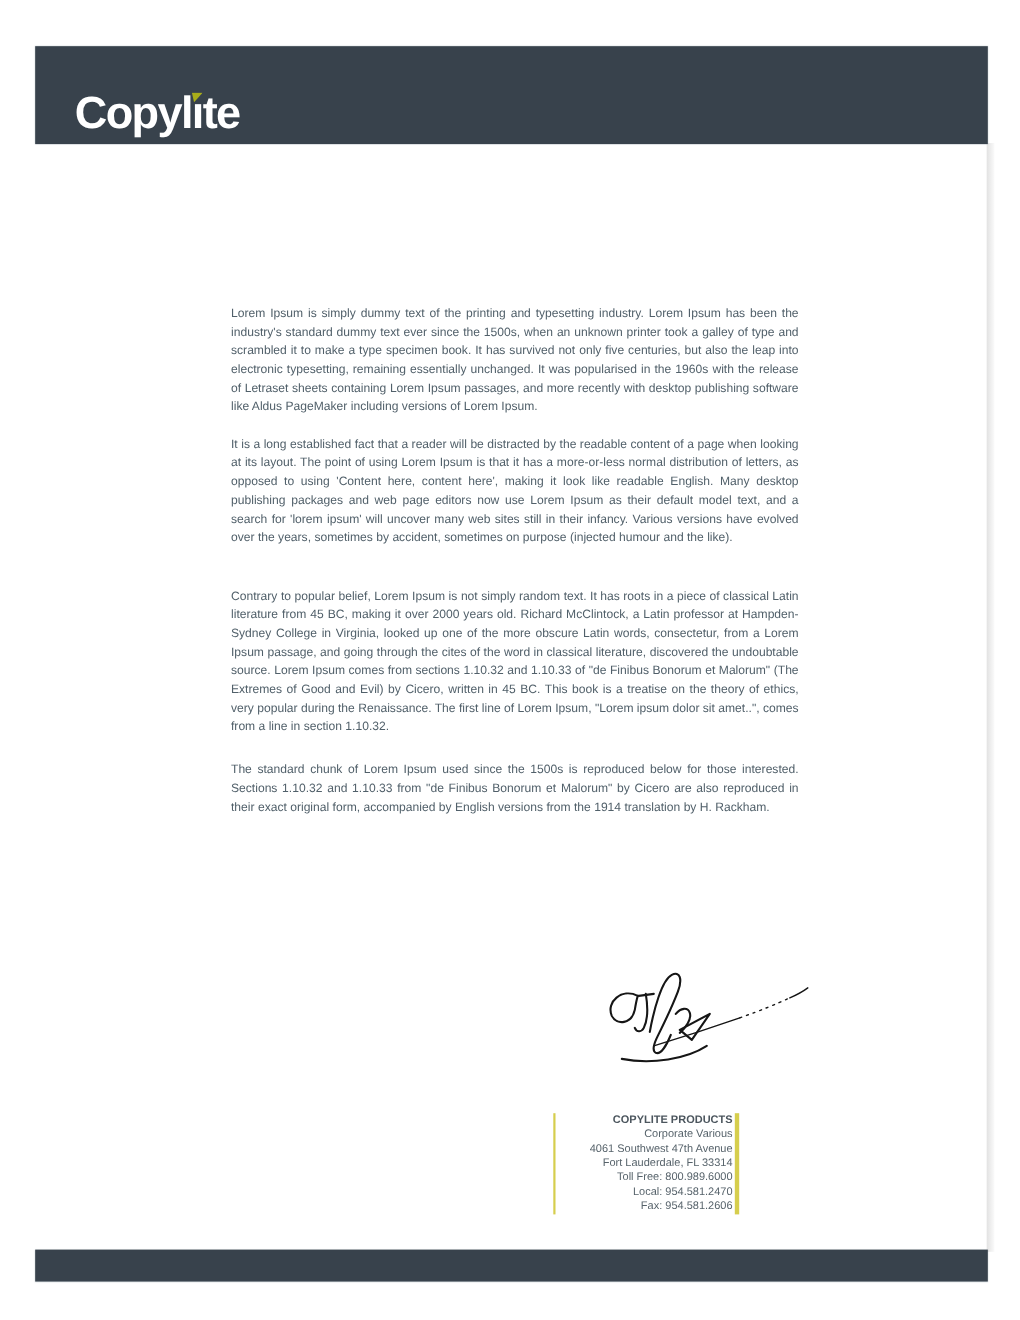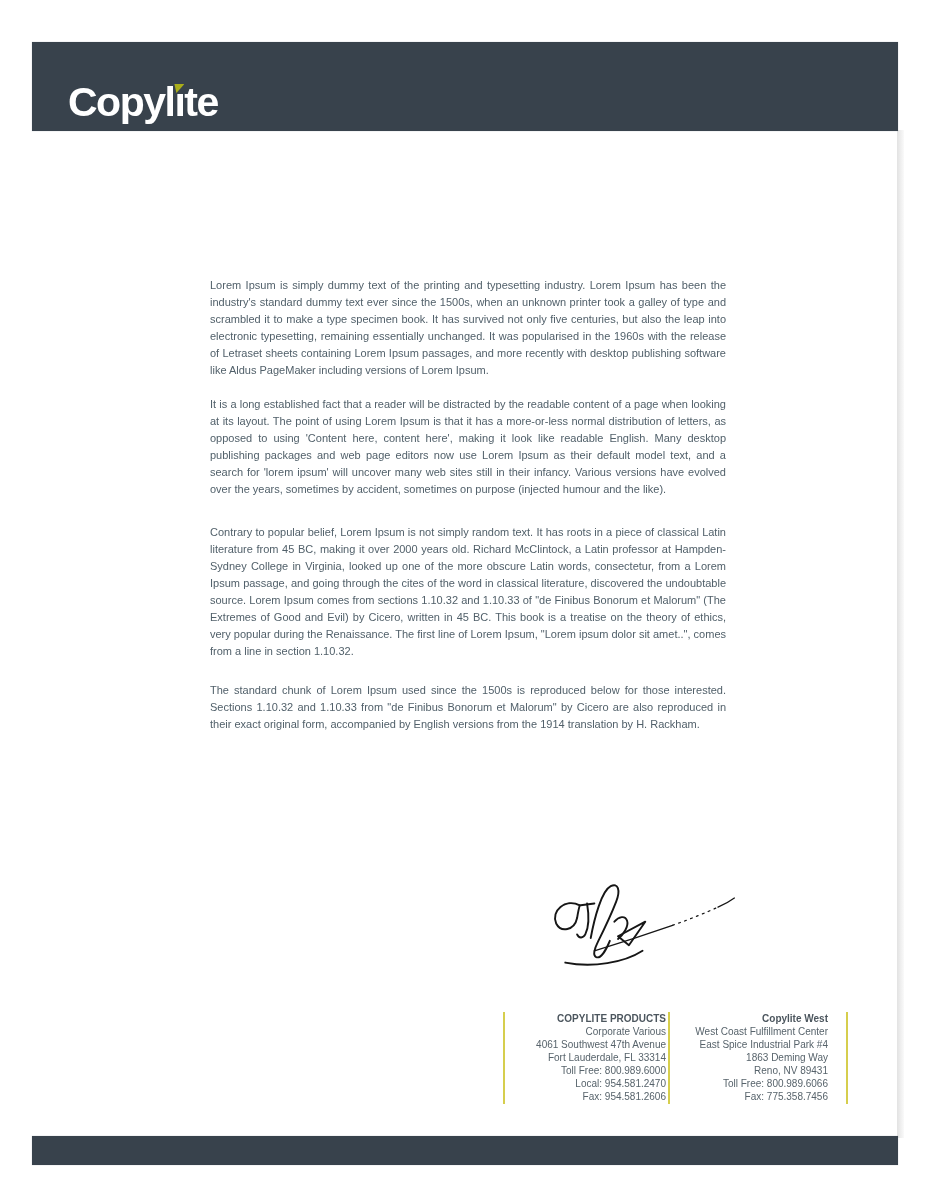--- a/index.html
+++ b/index.html
@@ -36,21 +36,21 @@
     clip-path: polygon(0 0, 100% 0, 20% 100%);
   }
 
   
   .letter-body {
     position: absolute; left: 210px; top: 277px; width: 516px;
     color: #51606a; font-size: 11px; line-height: 17px;
     text-align: justify;
   }
   .letter-body p { margin: 0 0 17px 0; }
-  .letter-body p.gap-large { margin-bottom: 26px; }
+  .letter-body p.gap-large { margin-bottom: 36px; }
   .letter-body p.gap-small { margin-bottom: 22px; }
 
   
   .signature {
     position: absolute; left: 538px; top: 878px; width: 200px; height: 91px;
   }
   .signature svg { width: 100%; height: 100%; }
   .sig-stroke { fill: none; stroke: #161616; stroke-width: 2.1; stroke-linecap: round; stroke-linejoin: round; }
   .sig-dash { stroke-dasharray: 2 5; stroke-width: 1.4; }
   .sig-thin { stroke-width: 1.4; }
@@ -117,27 +117,18 @@
     <div class="office office-1">
       <div class="name">COPYLITE PRODUCTS</div>
       <div>Corporate Various</div>
       <div>4061 Southwest 47th Avenue</div>
       <div>Fort Lauderdale, FL 33314</div>
       <div>Toll Free: 800.989.6000</div>
       <div>Local: 954.581.2470</div>
       <div>Fax: 954.581.2606</div>
     </div>
     <div class="vline"></div>
-    <div class="office office-2">
-      <div class="name">Copylite West</div>
-      <div>West Coast Fulfillment Center</div>
-      <div>East Spice Industrial Park #4</div>
-      <div>1863 Deming Way</div>
-      <div>Reno, NV 89431</div>
-      <div>Toll Free: 800.989.6066</div>
-      <div>Fax: 775.358.7456</div>
-    </div>
     <div class="vline"></div>
   </div>
 
   <div class="bottom-bar"></div>
 
 </div>
 
 </body></html>

